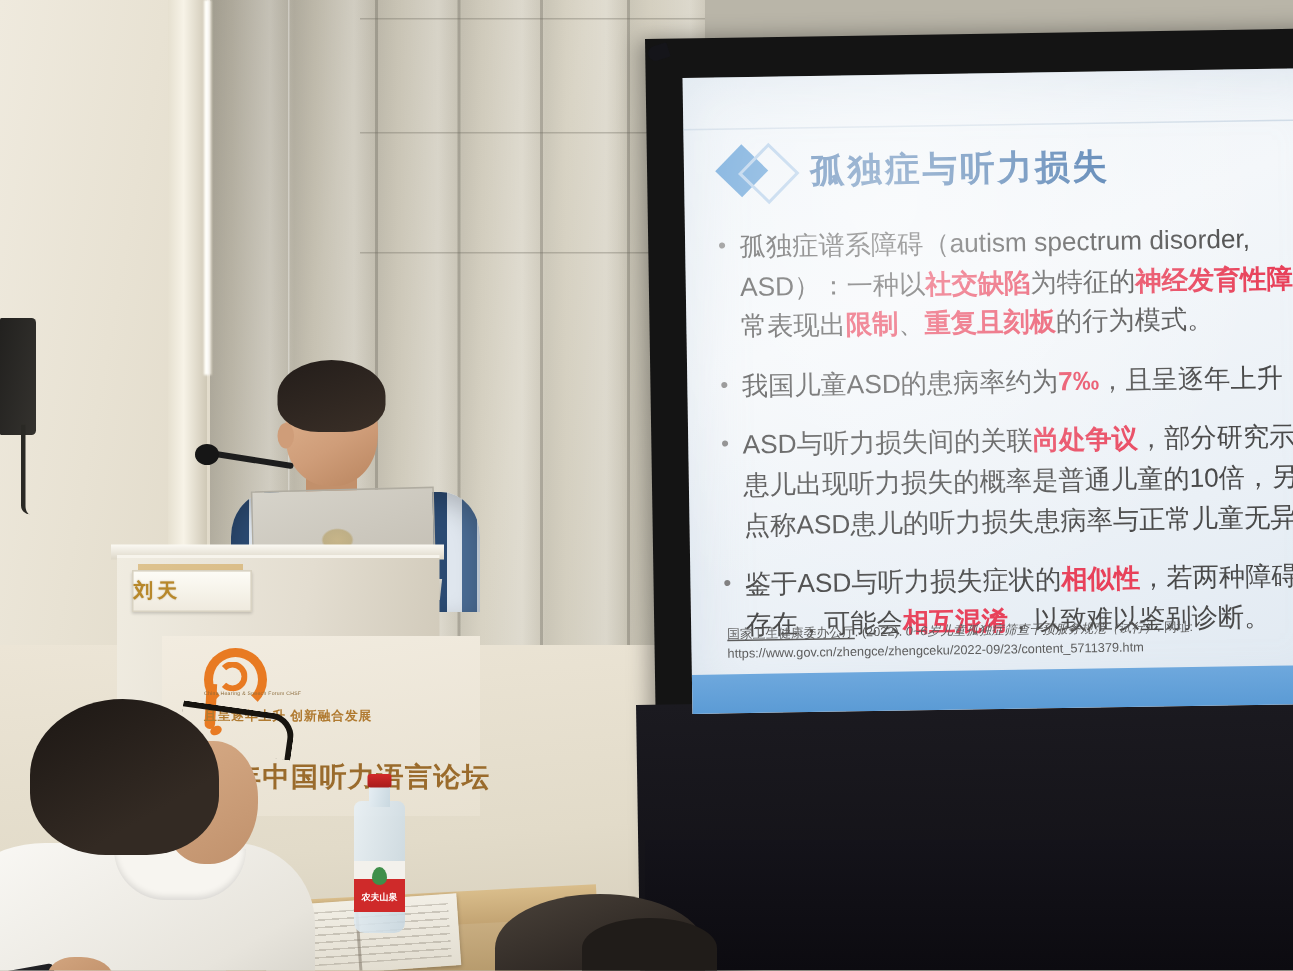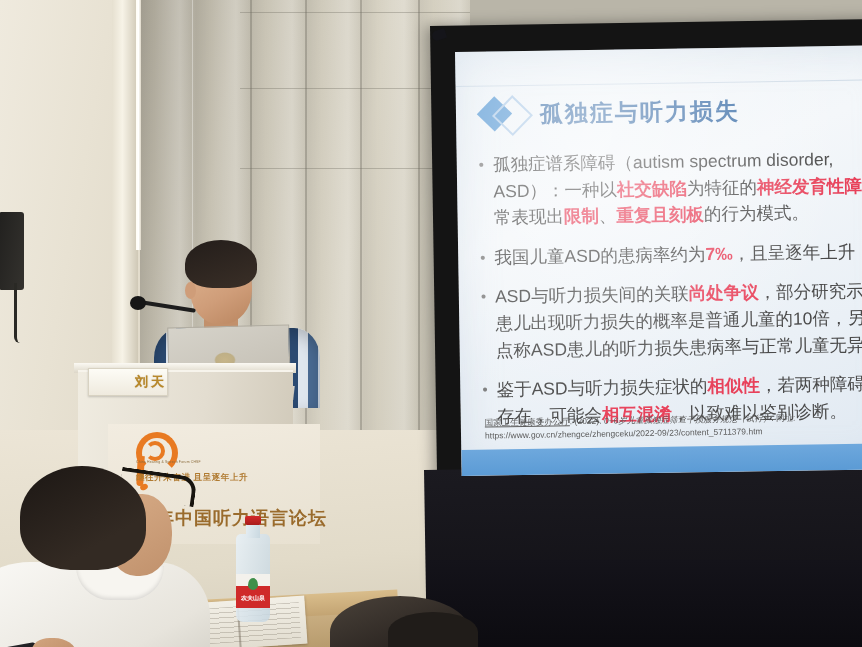--- a/index.html
+++ b/index.html
@@ -129,24 +129,24 @@
   .podium{
     position:absolute;left:78px;top:370px;width:215px;height:140px;
     background:linear-gradient(100deg,#f0ece1,#e3ddd0 55%,#cfc8b8);
     border-top:2px solid #f7f4ec;
   }
   .podium-top{
     position:absolute;left:74px;top:363px;width:222px;height:10px;
     background:linear-gradient(180deg,#fbf9f3,#ddd7c8);
   }
   .nameplate{
-    position:absolute;left:88px;top:368px;width:78px;height:26px;
+    position:absolute;left:88px;top:380px;width:78px;height:26px;
     background:linear-gradient(180deg,#fdfcf6,#efeade);
     border:1px solid #d8d2c2;
-    display:flex;align-items:center;justify-content:flex-end;
+    display:flex;align-items:center;justify-content:flex-start;
     box-shadow:0 1px 2px rgba(0,0,0,.18);
   }
   .nameplate-text{
     font-size:13px;font-weight:bold;letter-spacing:3px;
     color:#b8882a;text-shadow:0 0 1px rgba(140,100,20,.6);
   }
   .nameplate-strip{
     position:absolute;left:92px;top:376px;width:70px;height:4px;
     background:#cfa14a;opacity:.55;
   }
@@ -477,21 +477,21 @@
   </div>
 
   <div class="banner"></div>
   <div class="banner-logo">
     <div class="spiral-outer"></div>
     <div class="spiral-inner"></div>
     <div class="spiral-tail"></div>
     <div class="spiral-dot"></div>
   </div>
   <div class="banner-sub-en">China Hearing &amp; Speech Forum CHSF</div>
-  <div class="banner-slogan">继往开来奋进  且呈逐年上升</div>
+  <div class="banner-slogan">且呈逐年上升  创新融合发展</div>
   <div class="banner-title">2023年中国听力语言论坛</div>
 
   <div class="table-surface"></div>
   <div class="table-top"></div>
   <div class="booklet"></div>
   <div class="booklet-lines"></div>
   <div class="booklet-spine"></div>
 
   <div class="bottle">
     <div class="bottle-body"></div>

